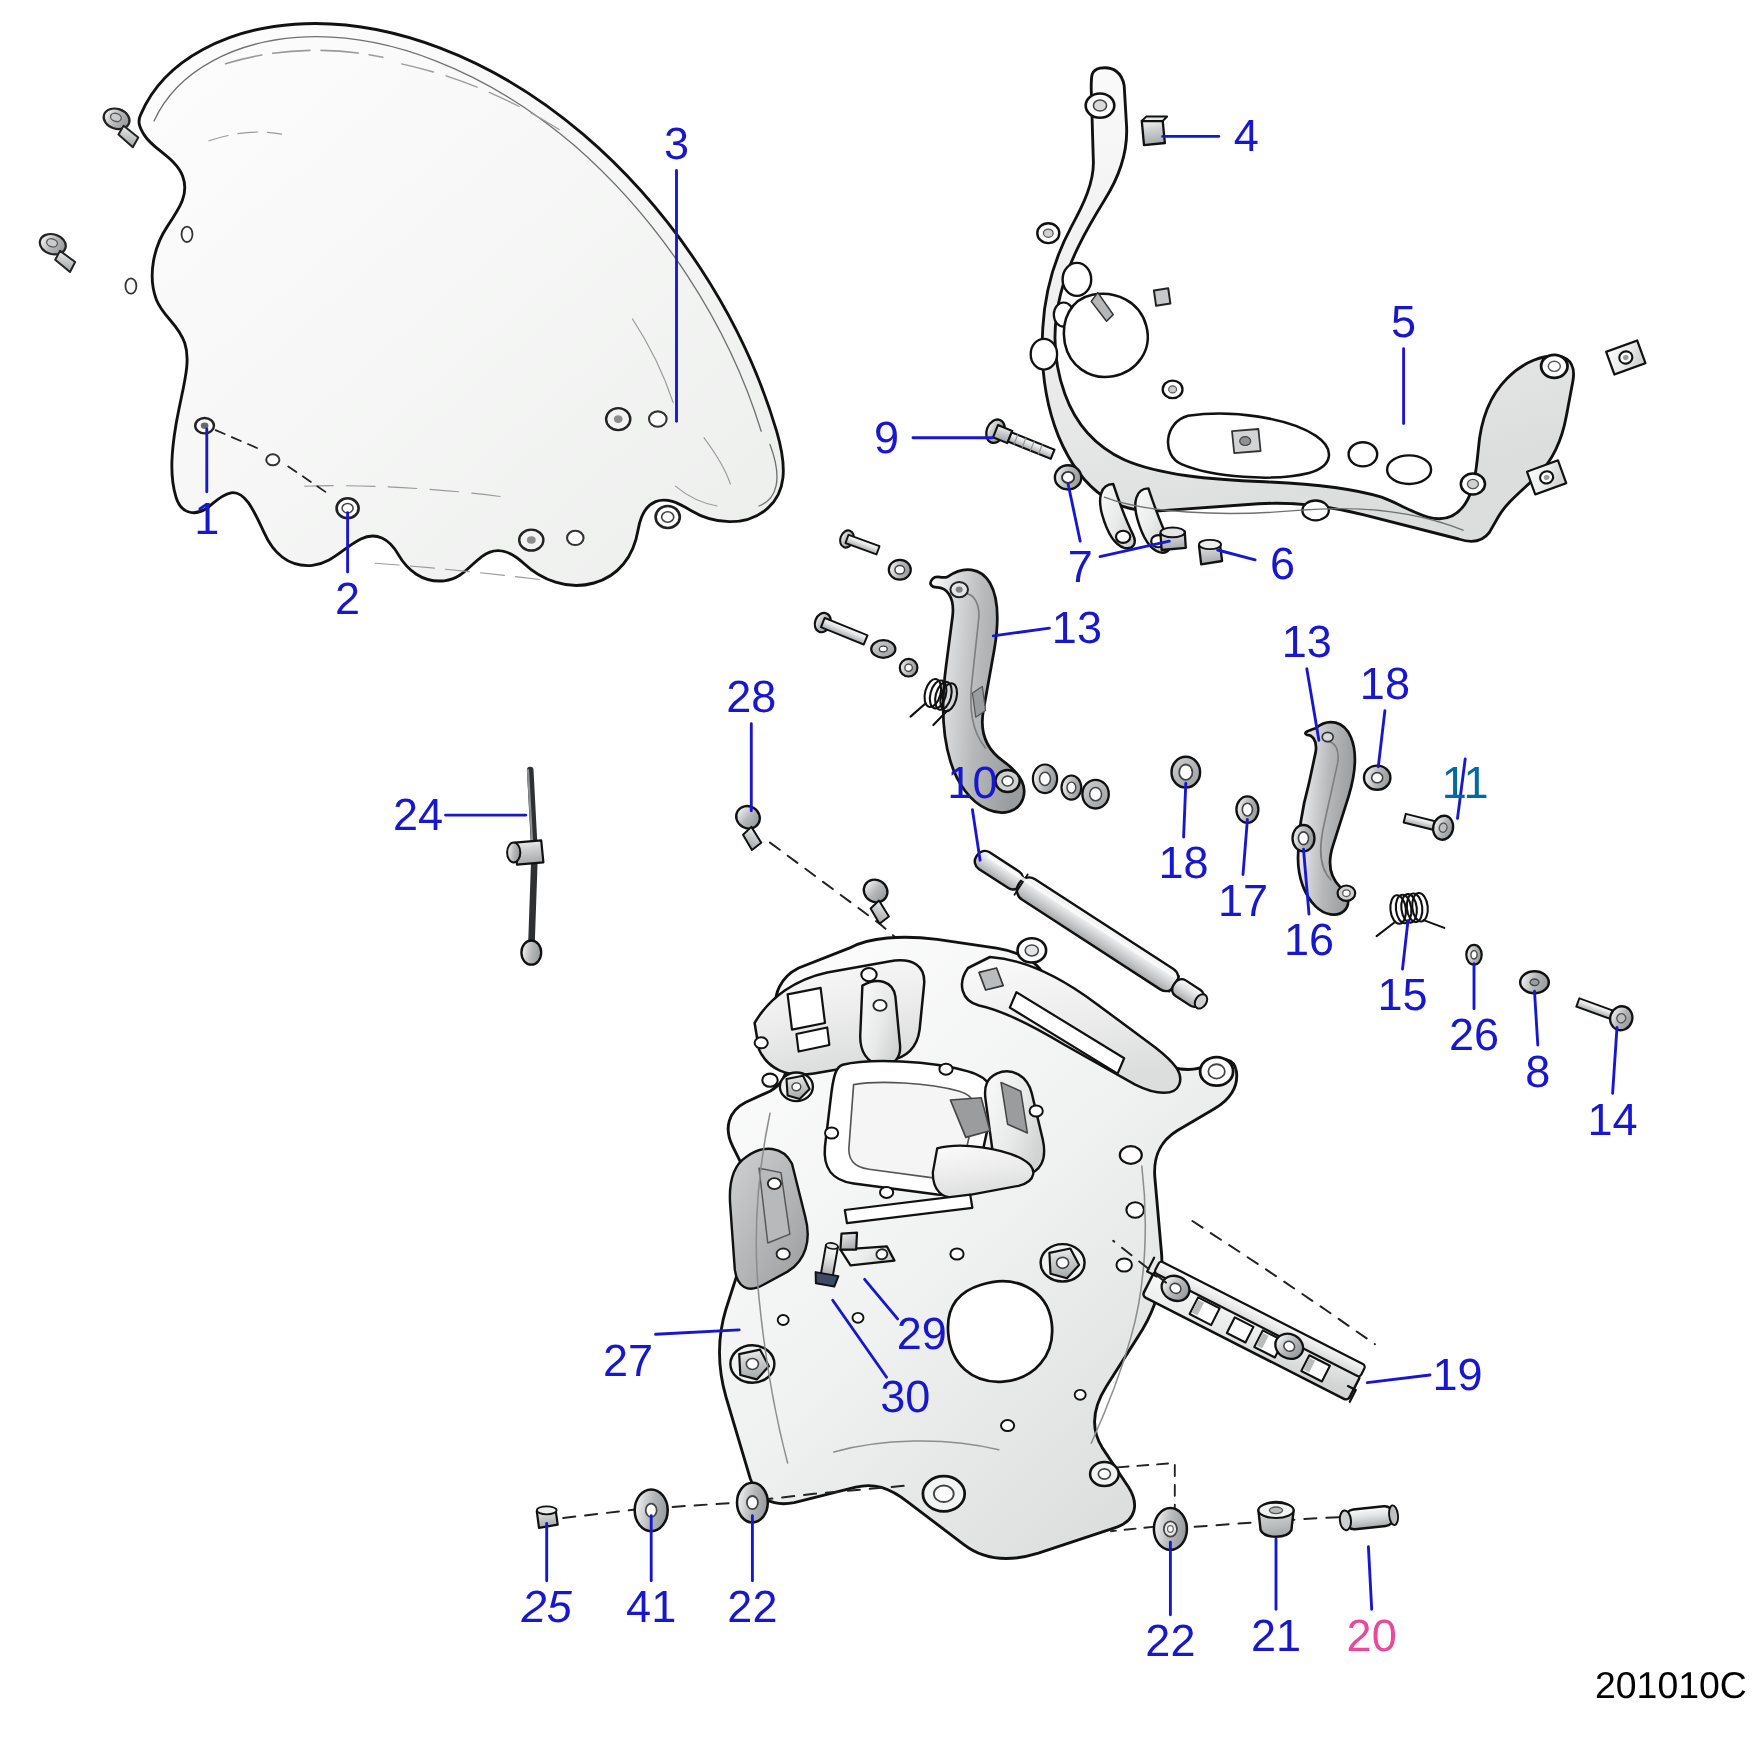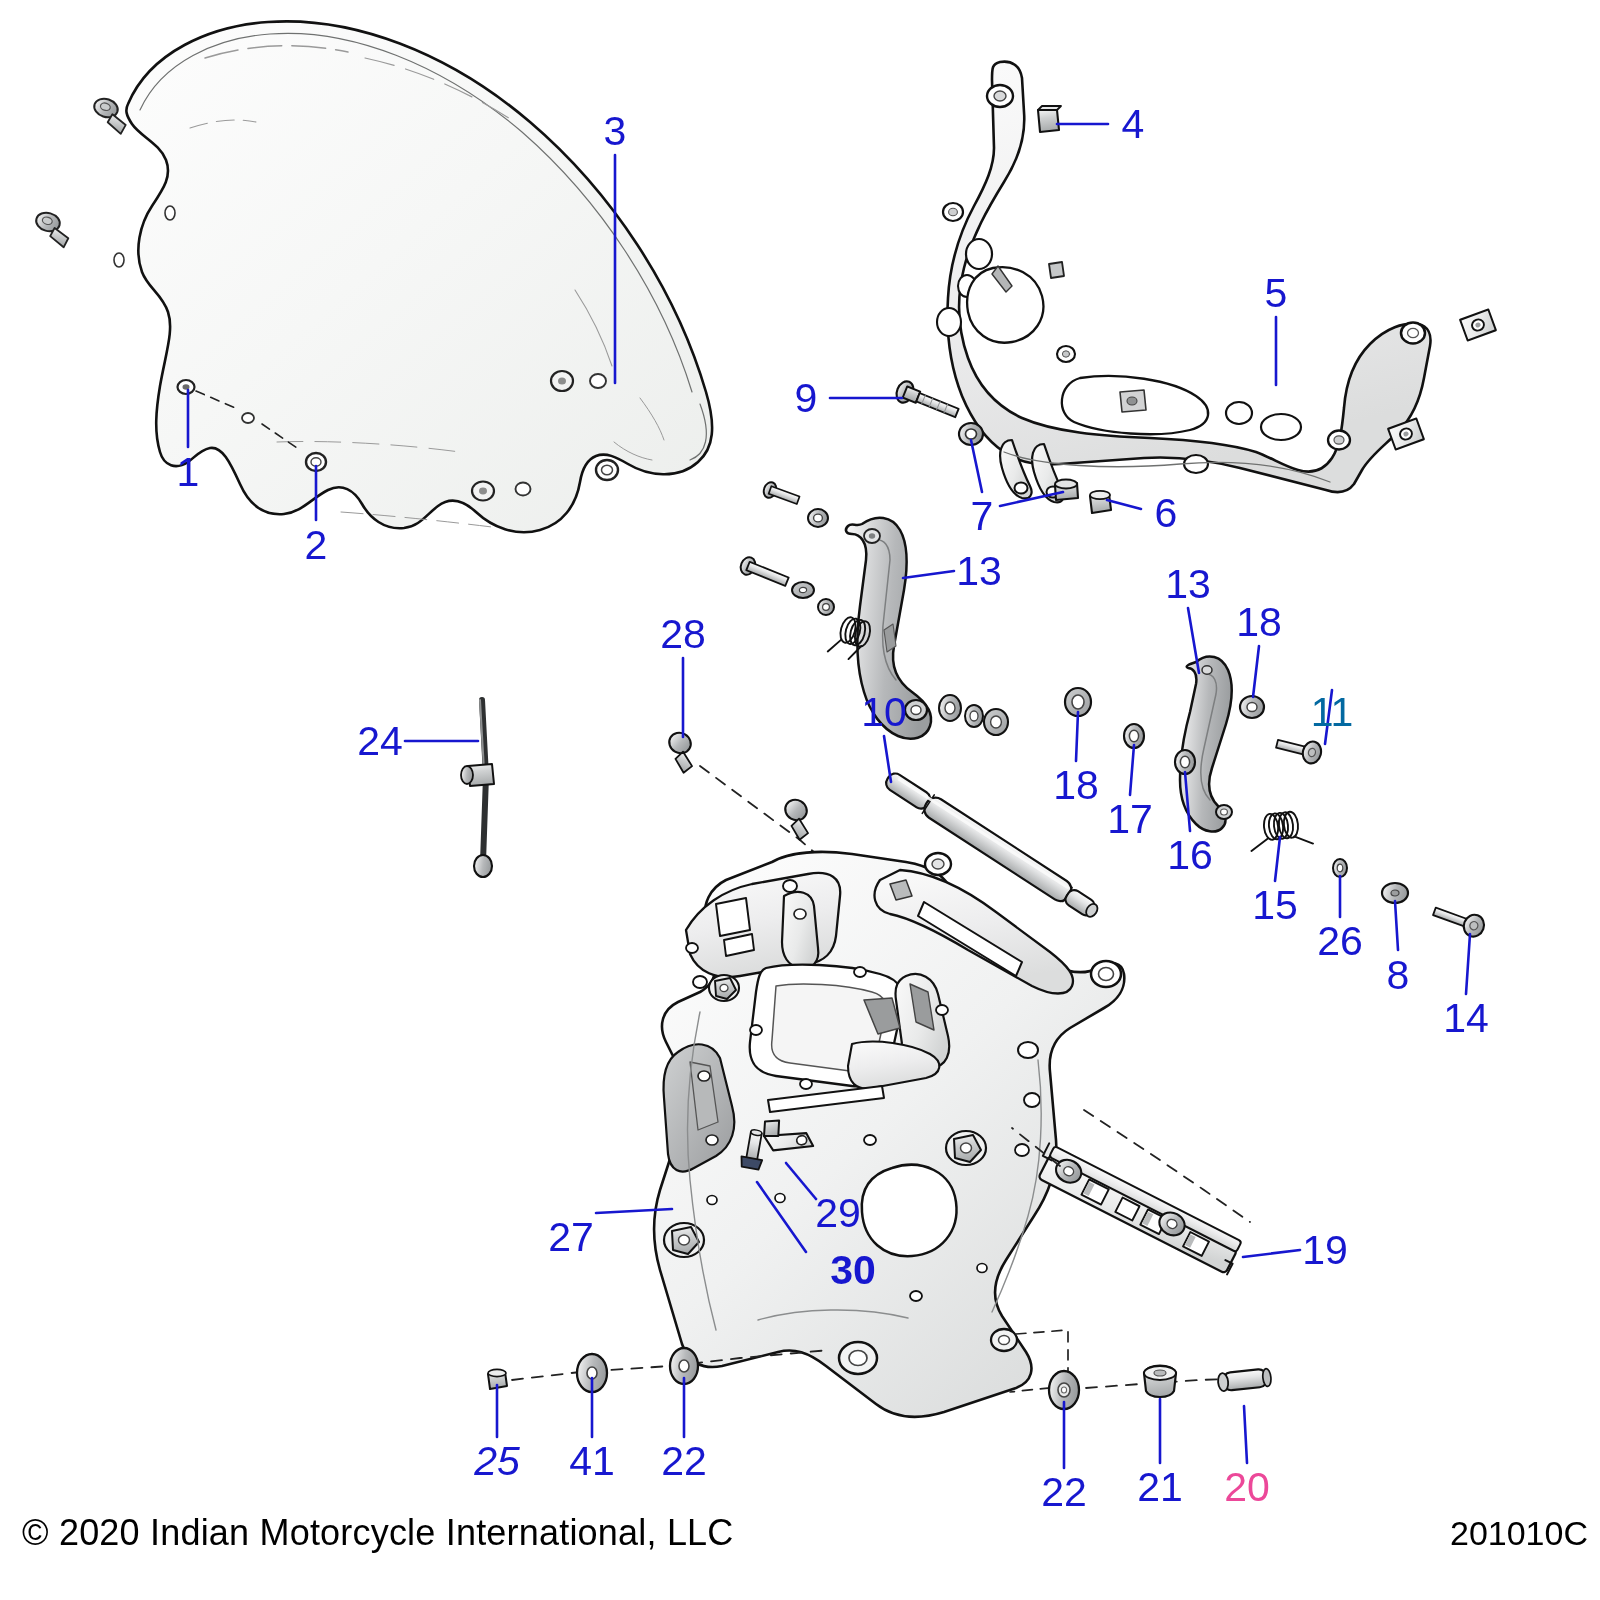--- a/index.html
+++ b/index.html
@@ -744,20 +744,19 @@
       <div class="callout-label" style="left: 1160px; top: 1487px; color: rgb(23, 23, 207);">21</div>
       <div class="callout-label" style="left: 1064px; top: 1492px; color: rgb(23, 23, 207);">22</div>
       <div class="callout-label" style="left: 684px; top: 1461px; color: rgb(23, 23, 207);">22</div>
       <div class="callout-label" style="left: 592px; top: 1461px; color: rgb(23, 23, 207);">41</div>
       <div class="callout-label" style="left: 380px; top: 741px; color: rgb(23, 23, 207);">24</div>
       <div class="callout-label" style="left: 497px; top: 1461px; color: rgb(23, 23, 207); font-style: italic;">25</div>
       <div class="callout-label" style="left: 1340px; top: 941px; color: rgb(23, 23, 207);">26</div>
       <div class="callout-label" style="left: 571px; top: 1213px; color: rgb(23, 23, 207); margin-top: 24px;">27</div>
       <div class="callout-label" style="left: 683px; top: 634px; color: rgb(23, 23, 207);">28</div>
       <div class="callout-label" style="left: 838px; top: 1213px; color: rgb(23, 23, 207);">29</div>
-      <div class="callout-label" style="left: 853px; top: 1270px; color: rgb(23, 23, 207); font-weight: bold;">30</div>
+      <div class="callout-label" style="left: 823px; top: 1270px; color: rgb(23, 23, 207);">30</div>
     </div>
 
-  <div class="footer-left">© 2020 Indian Motorcycle International, LLC</div>
 
   <div class="footer-right">201010C</div>
 
 </div>
 
 </body></html>

